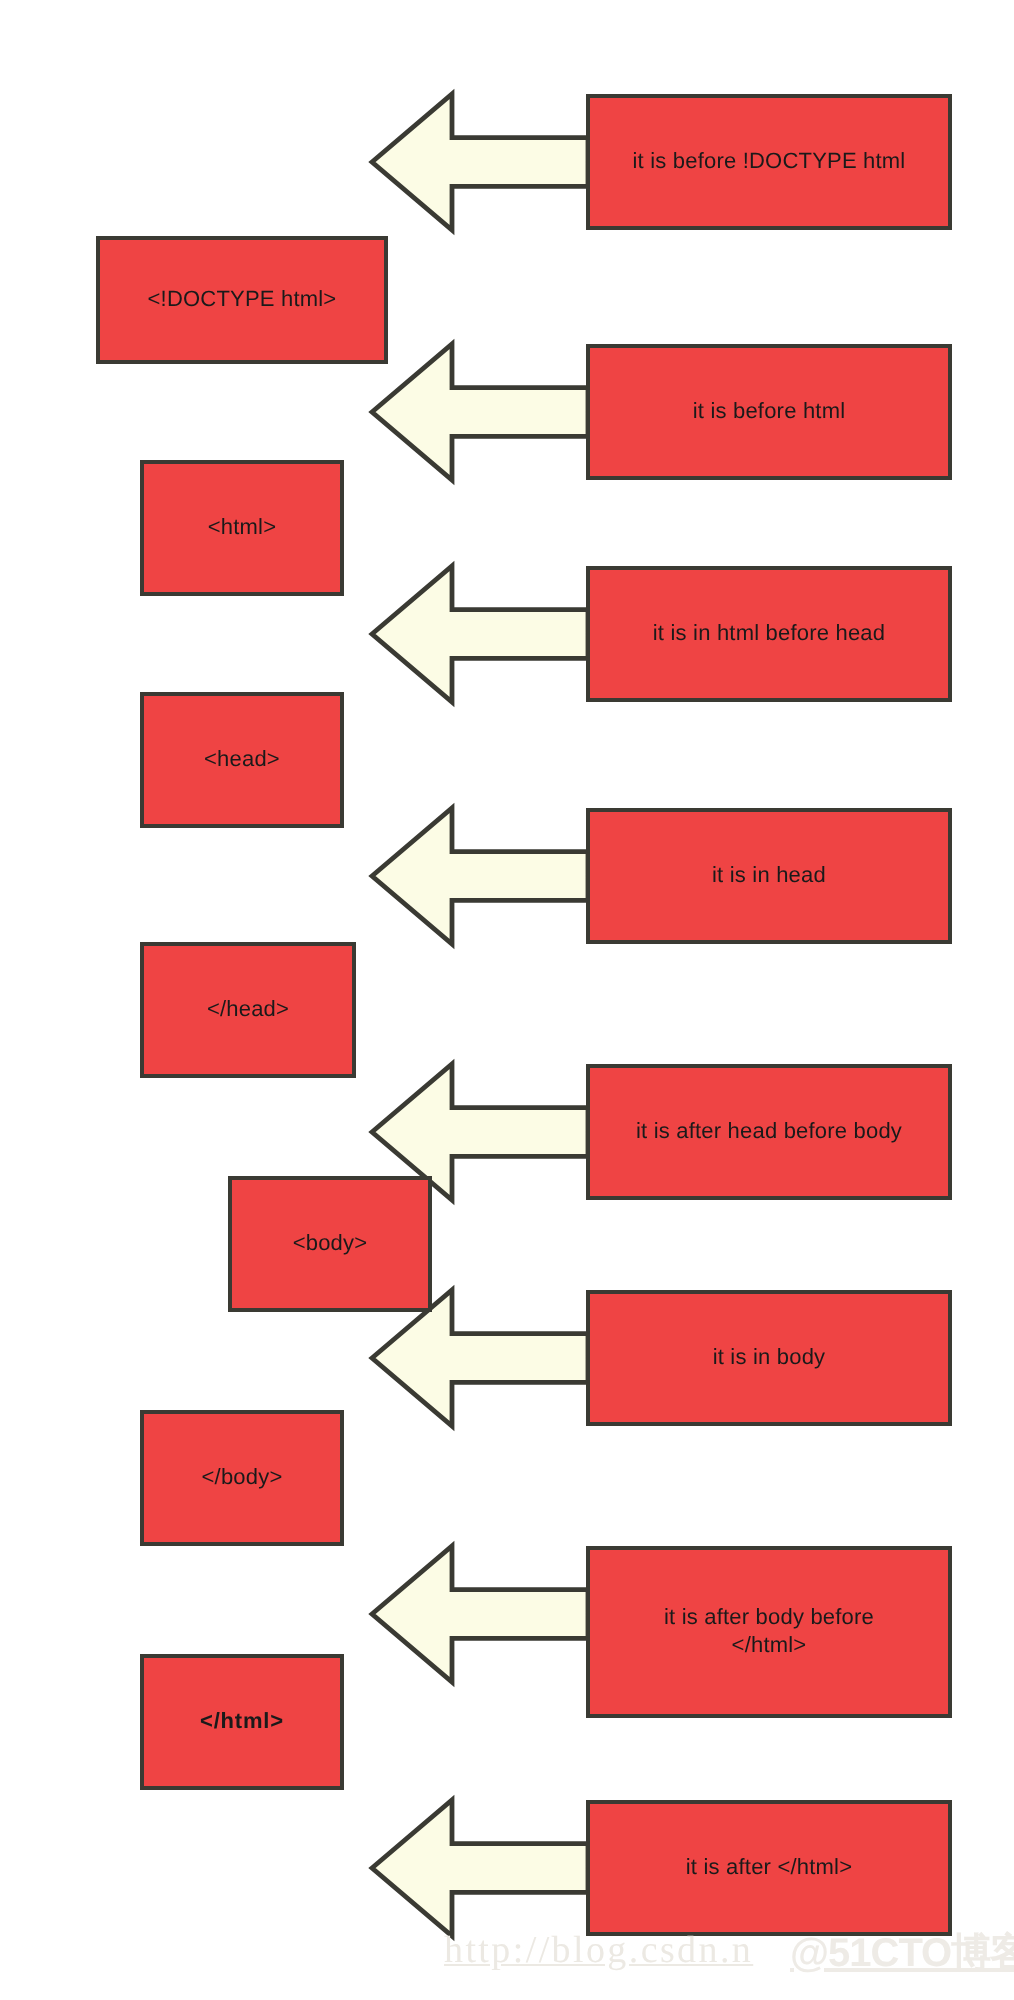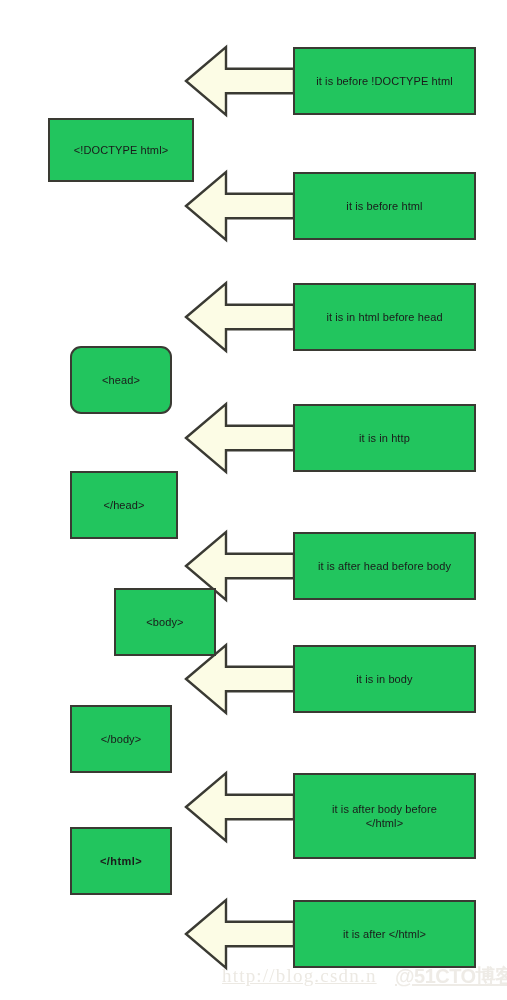--- a/index.html
+++ b/index.html
@@ -17,21 +17,21 @@
   }
   #canvas {
     position: absolute;
     left: 0; top: 0;
     width: 507px;
     height: 1000px;
   }
   .node {
     position: absolute;
     box-sizing: border-box;
-    background: #22c55e;
+    background: #ef4444;
     border: 2px solid #3a3a33;
     display: flex;
     align-items: center;
     justify-content: center;
     text-align: center;
     color: #1a1a1a;
     font-size: 11px;
     line-height: 14px;
     letter-spacing: 0.1px;
     padding: 2px 6px;
@@ -117,21 +117,24 @@
       </svg>
     </div>
     <div class="arrow" style="left: 186px; top: 900px; width: 108px; height: 68px;">
       <svg width="108" height="68" viewBox="0 0 108 68">
         <polygon points="0.0,34.0 40.0,0.0 40.0,21.8 108.0,21.8 108.0,46.2 40.0,46.2 40.0,68.0 0.0,34.0" fill="#fcfce5" stroke="#3a3a33" stroke-width="2.4" stroke-linejoin="miter"></polygon>
       </svg>
     </div>
     <div class="node" style="left: 48px; top: 118px; width: 146px; height: 64px;">
       <span class="node-label">&lt;!DOCTYPE html&gt;</span>
     </div>
-    <div class="node" style="left: 70px; top: 346px; width: 102px; height: 68px; border-radius: 11px;">
+    <div class="node" style="left: 70px; top: 230px; width: 102px; height: 68px;">
+      <span class="node-label">&lt;html&gt;</span>
+    </div>
+    <div class="node" style="left: 70px; top: 346px; width: 102px; height: 68px;">
       <span class="node-label">&lt;head&gt;</span>
     </div>
     <div class="node" style="left: 70px; top: 471px; width: 108px; height: 68px;">
       <span class="node-label">&lt;/head&gt;</span>
     </div>
     <div class="node" style="left: 70px; top: 588px; width: 102px; height: 68px; margin-left: 44px;">
       <span class="node-label">&lt;body&gt;</span>
     </div>
     <div class="node" style="left: 70px; top: 705px; width: 102px; height: 68px;">
       <span class="node-label">&lt;/body&gt;</span>
@@ -142,21 +145,21 @@
     <div class="node" style="left: 293px; top: 47px; width: 183px; height: 68px;">
       <span class="node-label">it is before !DOCTYPE html</span>
     </div>
     <div class="node" style="left: 293px; top: 172px; width: 183px; height: 68px;">
       <span class="node-label">it is before html</span>
     </div>
     <div class="node" style="left: 293px; top: 283px; width: 183px; height: 68px;">
       <span class="node-label">it is in html before head</span>
     </div>
     <div class="node" style="left: 293px; top: 404px; width: 183px; height: 68px;">
-      <span class="node-label">it is in http</span>
+      <span class="node-label">it is in head</span>
     </div>
     <div class="node" style="left: 293px; top: 532px; width: 183px; height: 68px;">
       <span class="node-label">it is after head before body</span>
     </div>
     <div class="node" style="left: 293px; top: 645px; width: 183px; height: 68px;">
       <span class="node-label">it is in body</span>
     </div>
     <div class="node" style="left: 293px; top: 773px; width: 183px; height: 86px;">
       <span class="node-label">it is after body before
 &lt;/html&gt;</span>

